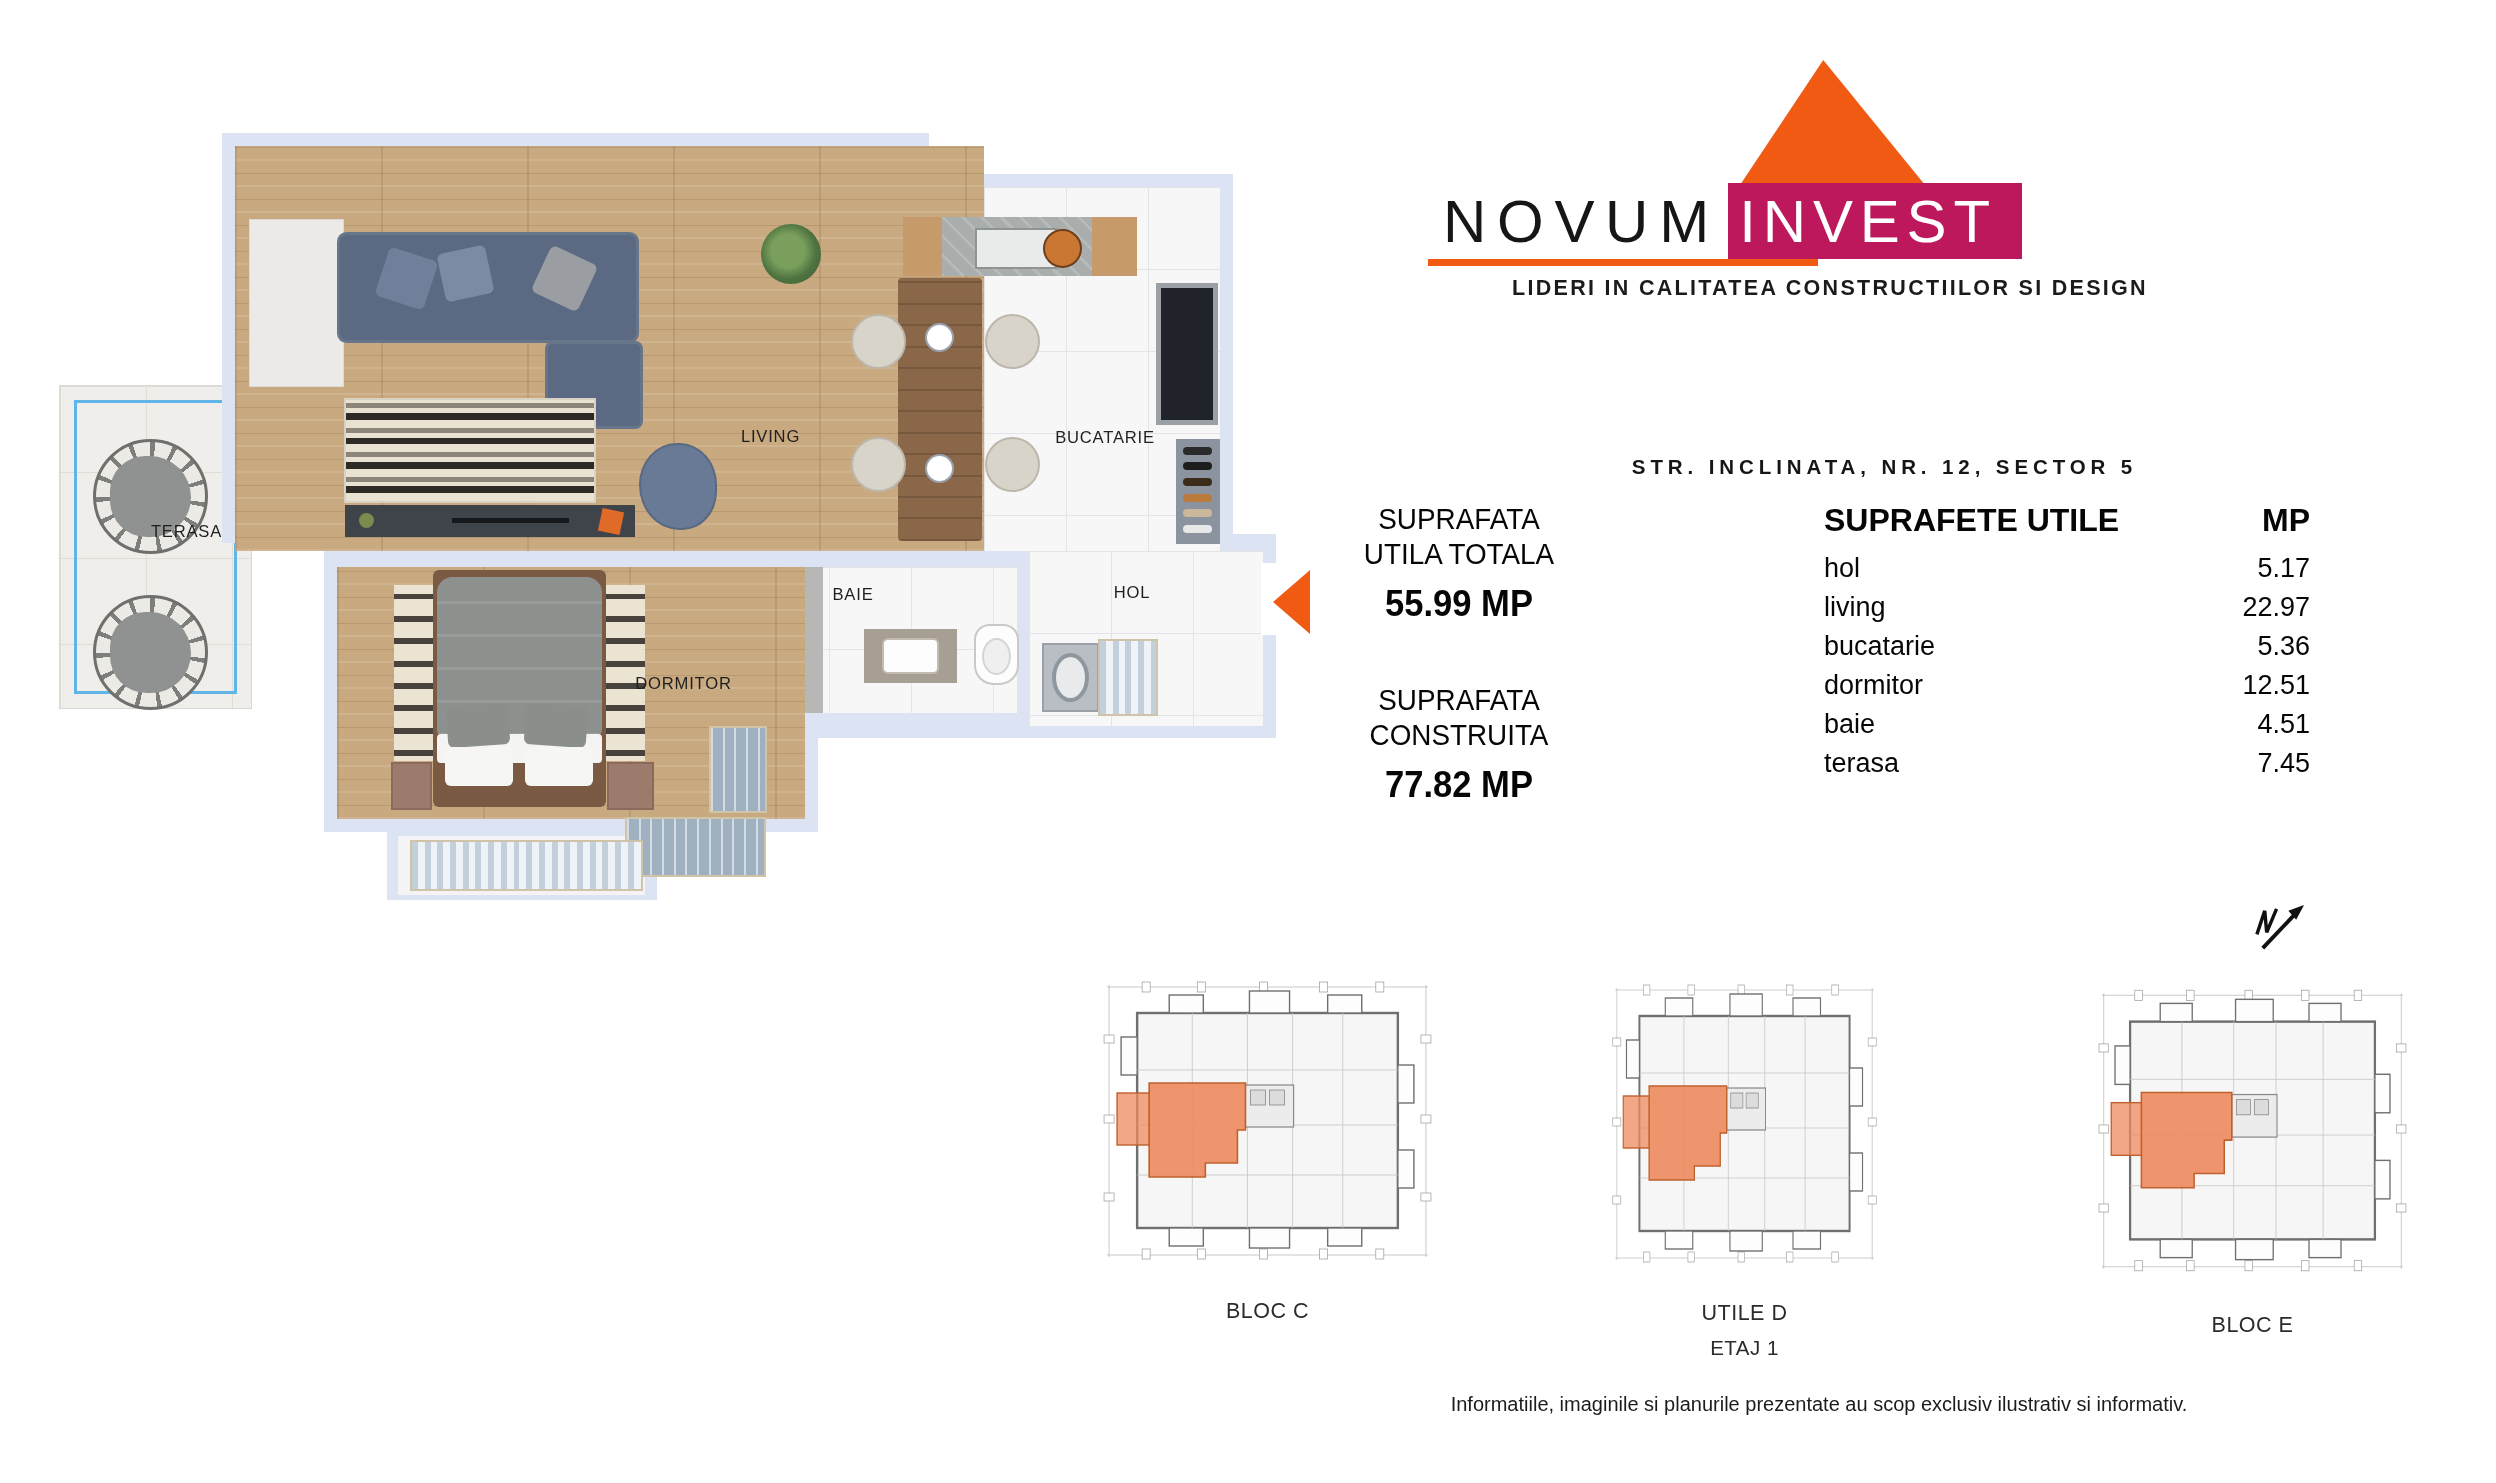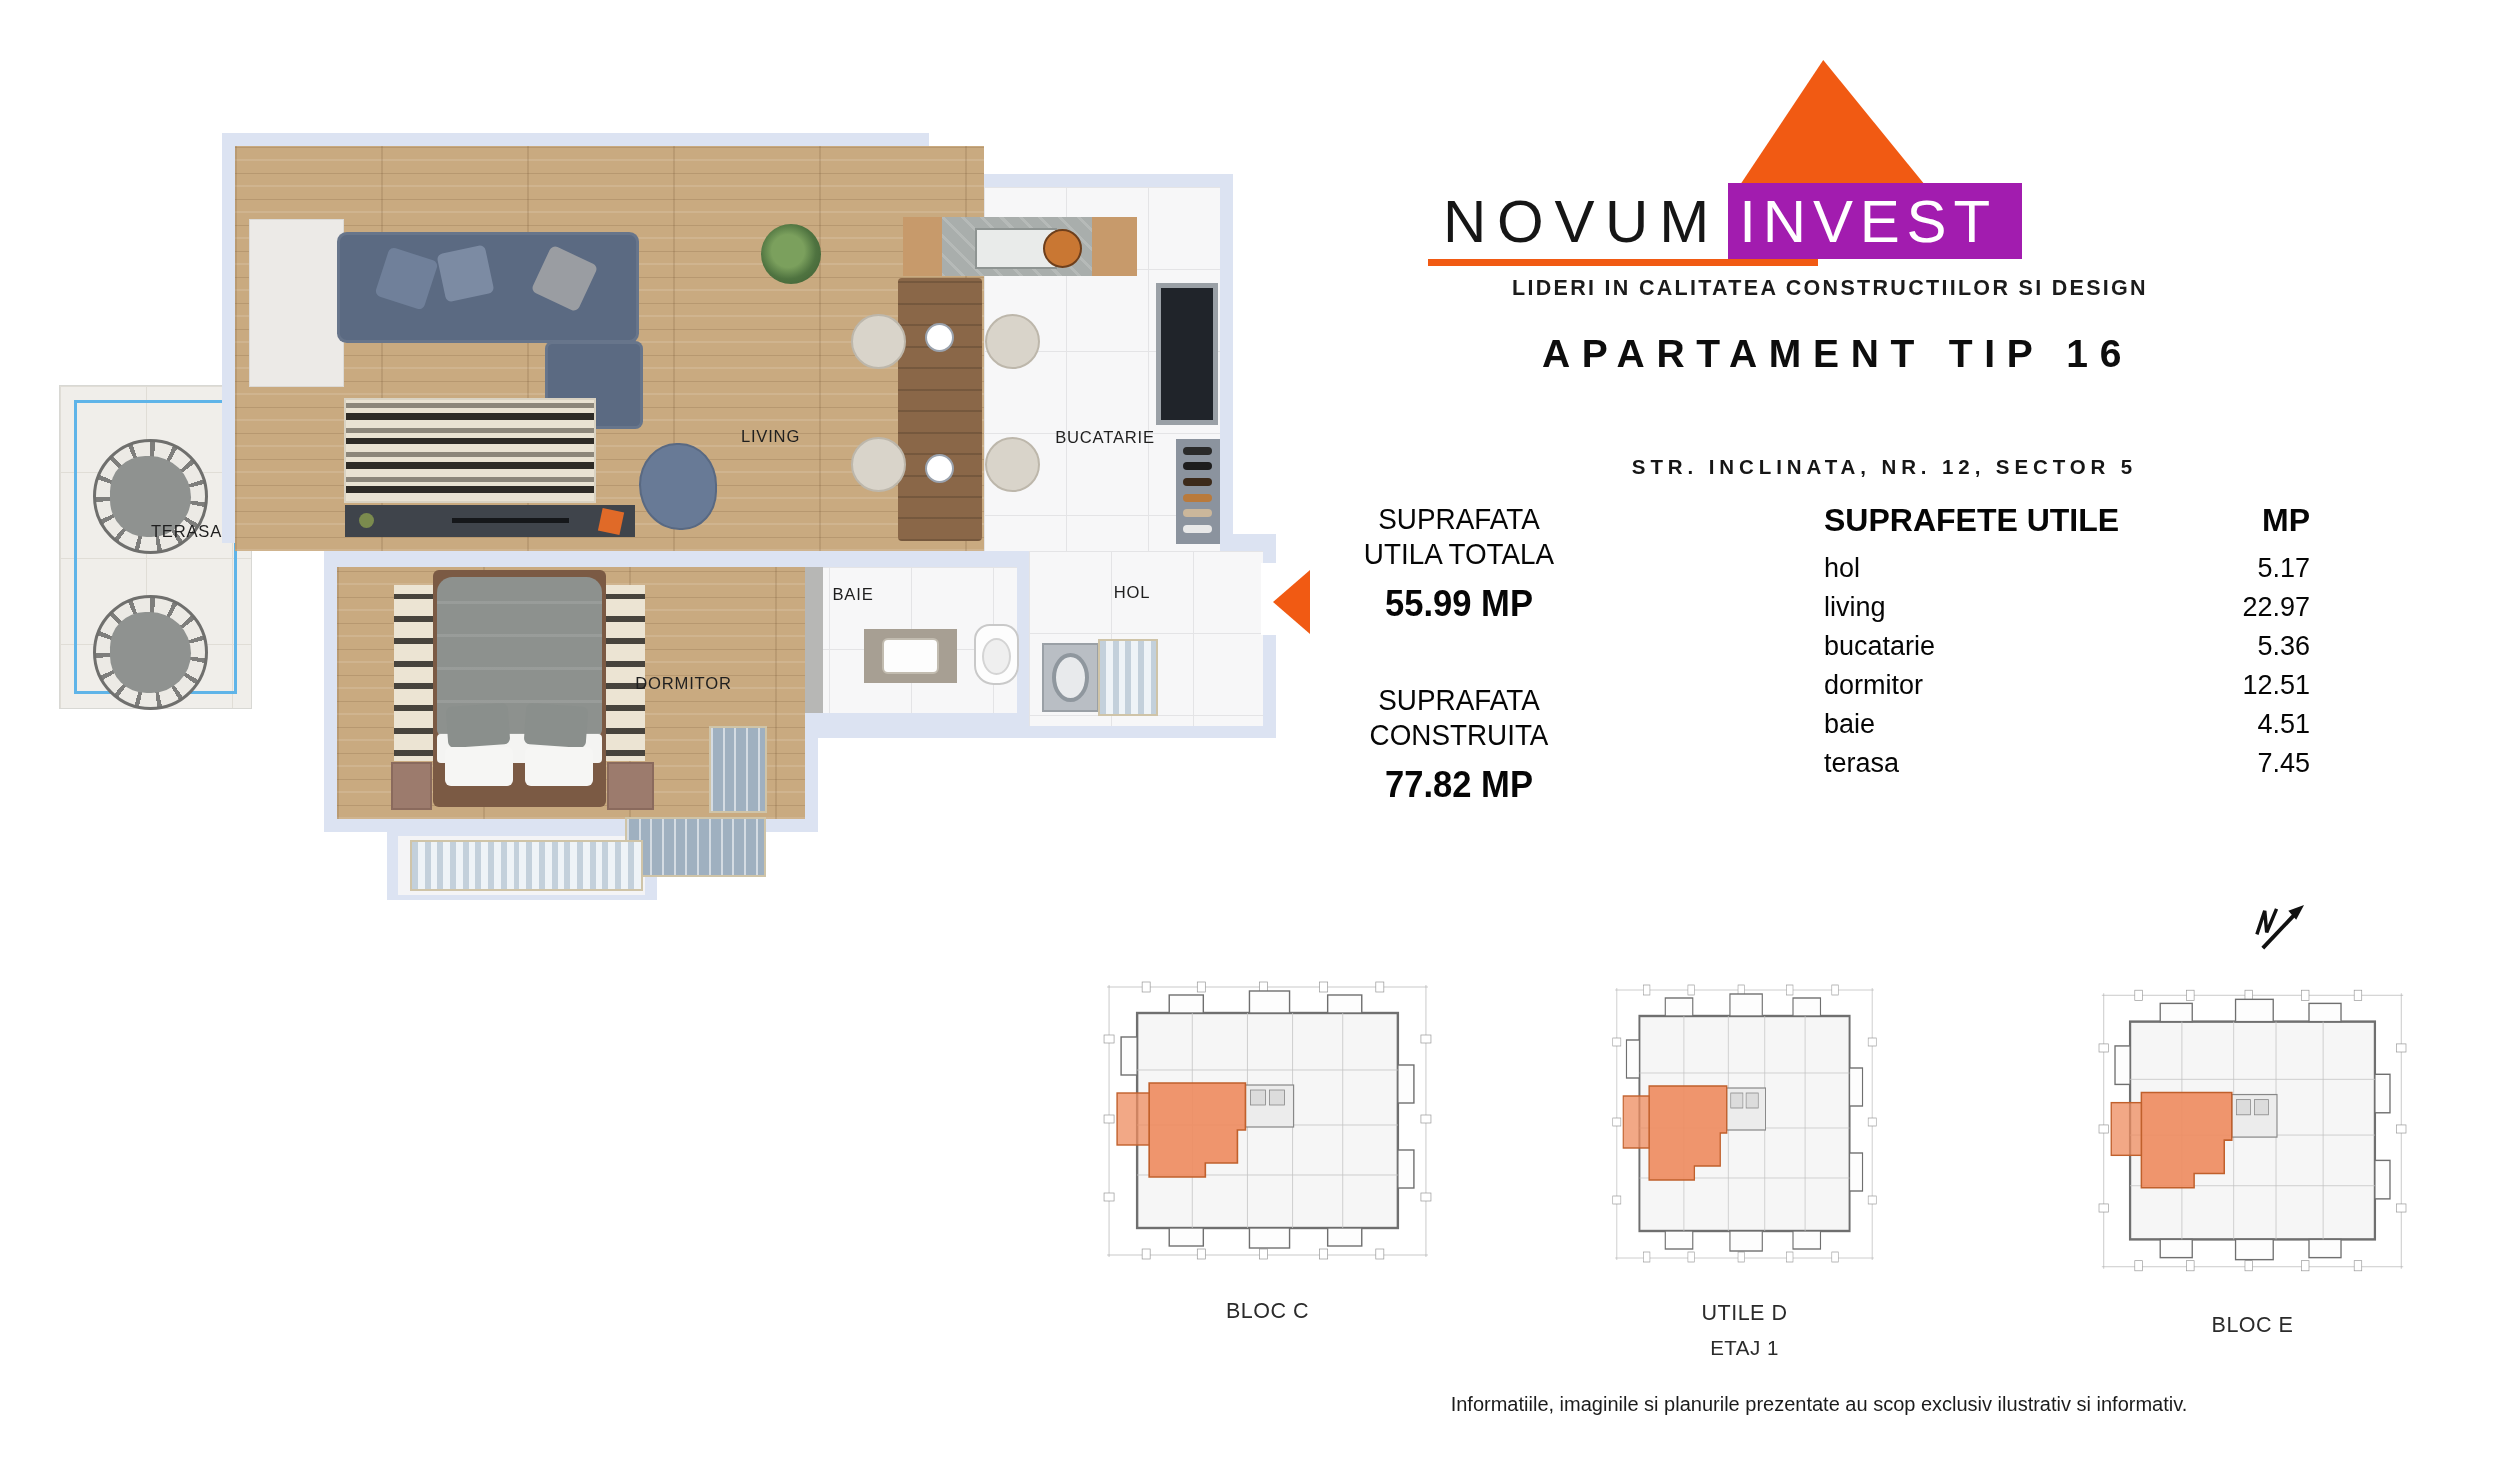--- a/index.html
+++ b/index.html
@@ -185,26 +185,25 @@
     <div class="room-label" style="left:755px;top:478px;width:78px;">BAIE</div>
     <div class="room-label" style="left:1024px;top:476px;width:98px;">HOL</div>
     <div class="room-label" style="left:556px;top:567px;width:137px;">DORMITOR</div>
   </div>
 
   <div class="abs entry-arrow" style="left:1273px;top:570px;border-right:37px solid #F15A13;"></div>
 
   <div class="abs logo-roof" style="left:1740px;top:60px;width:185px;height:125px;background:#F15A13;"></div>
   <div class="logo-row" style="left:1443px;top:183px;">
     <span class="logo-novum">NOVUM</span>
-    <span class="logo-invest" style="background:#a21caf;">INVEST</span>
+    <span class="logo-invest" style="background:#be185d;">INVEST</span>
   </div>
   <div class="abs" style="left:1428px;top:259px;width:390px;height:6.8px;background:#F15A13;"></div>
   <div class="abs tagline" style="left:1512px;top:276px;width:761px;">LIDERI IN CALITATEA CONSTRUCTIILOR SI DESIGN</div>
 
-  <div class="abs apt-title" style="left:1496px;top:332px;width:683px;">APARTAMENT TIP 16</div>
   <div class="abs address" style="left:1592px;top:455px;width:585px;">STR. INCLINATA, NR. 12, SECTOR 5</div>
 
   <div class="abs sum-col" style="left:1344px;top:502px;width:230px;">
     <div>SUPRAFATA</div>
     <div>UTILA TOTALA</div>
     <div class="sum-val">55.99 MP</div>
   </div>
   <div class="abs sum-col" style="left:1344px;top:683px;width:230px;">
     <div>SUPRAFATA</div>
     <div>CONSTRUITA</div>

